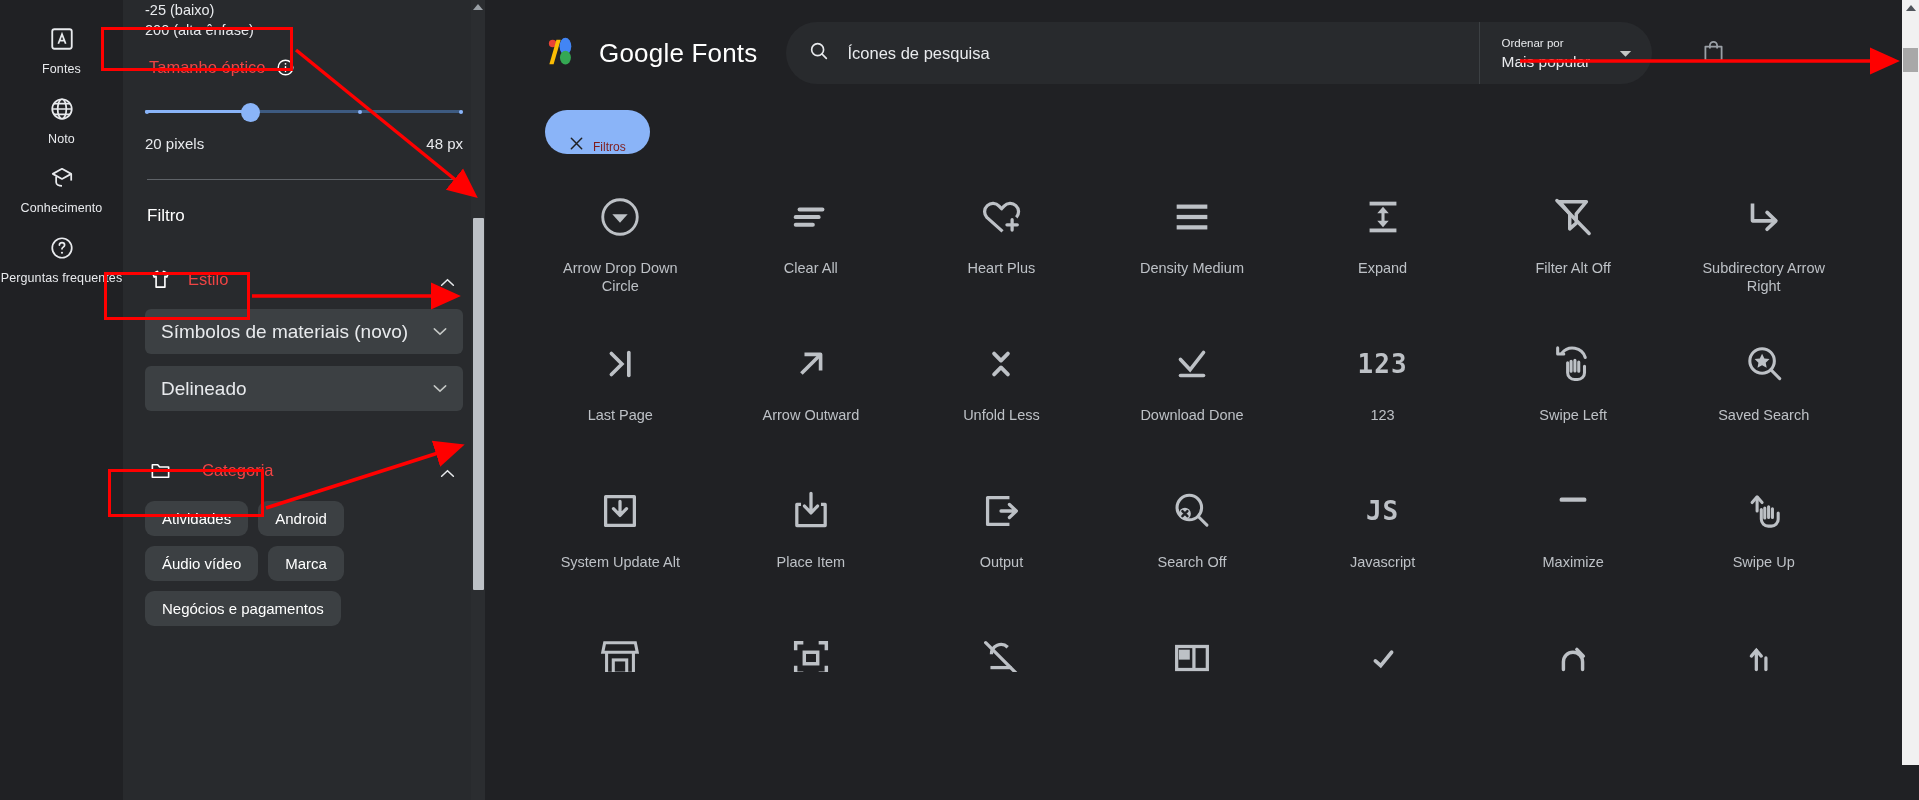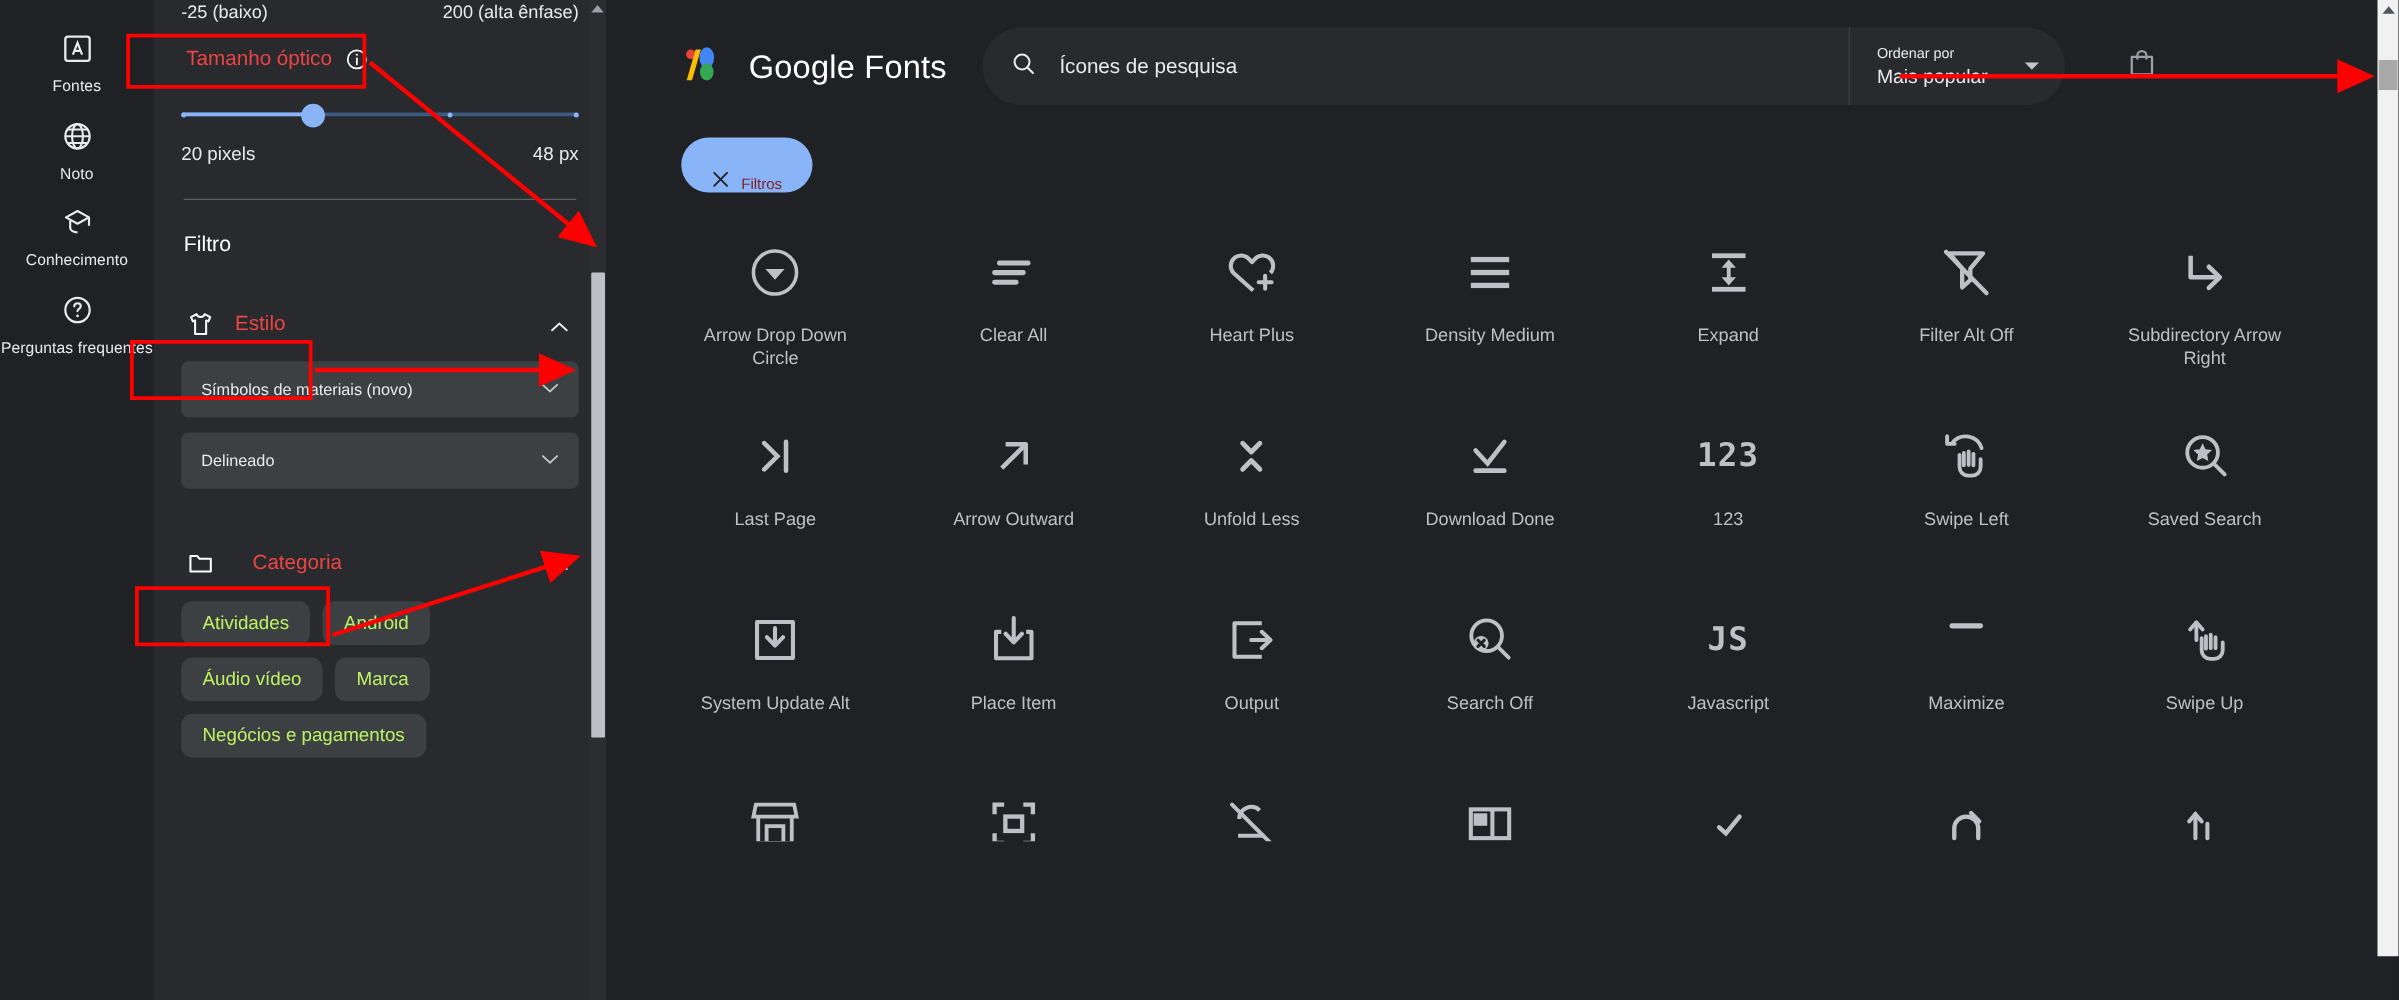--- a/index.html
+++ b/index.html
@@ -30,22 +30,22 @@
     margin-top: 6px; font-size: 12.5px; color: #e8eaed;
     text-align: center; line-height: 1.25; letter-spacing: .1px;
   }
 
   
   .panel {
     width: 362px; flex: 0 0 362px; height: 800px; background: #282a2d;
     position: relative; padding: 0 22px; overflow: hidden;
   }
   .axis-row {
-    display: flex; justify-content: space-between; padding-top: 0px;
-    font-size: 14.5px; color: #e8eaed; line-height: 20px;
+    display: flex; justify-content: center; padding-top: 0px;
+    font-size: 14.5px; color: #e8eaed; line-height: 20px; flex-direction: column;
   }
   .sec-title-wrap { position: relative; margin-top: 12px; }
   .sec-title {
     display: flex; align-items: center; gap: 10px;
     font-size: 16.5px; color: #ef4444; font-weight: 400;
     padding: 6px 4px;
   }
   .info-ico { width: 19px; height: 19px; flex: 0 0 19px; }
 
   .slider-wrap { margin-top: 18px; padding: 0 2px; position: relative; height: 22px; }
@@ -66,28 +66,28 @@
   .slider-labels {
     display: flex; justify-content: space-between; margin-top: 12px;
     font-size: 15px; color: #e8eaed;
   }
   .divider { height: 1px; background: #5f6368; margin: 27px 2px 0 2px; }
   .filtro-h { margin-top: 26px; font-size: 17px; color: #ffffff; padding-left: 2px; }
 
   .sel {
     margin-top: 12px; height: 45px; background: #3c4043; border-radius: 6px;
     display: flex; align-items: center; justify-content: space-between;
-    padding: 0 16px; font-size: 13px; color: #e8eaed; cursor: pointer;
+    padding: 0 16px; font-size: 19px; color: #e8eaed; cursor: pointer;
   }
   .chev { color: #c4c7c5; font-size: 11px; }
 
   .chips { display: flex; flex-wrap: wrap; gap: 10px; margin-top: 13px; }
   .chip {
     background: #3c4043; border-radius: 9px; padding: 9px 17px;
-    font-size: 15px; color: #bef264; cursor: pointer; white-space: nowrap;
+    font-size: 15px; color: #ffffff; cursor: pointer; white-space: nowrap;
   }
 
   
   .panel-scroll { position: absolute; right: 0; top: 0; width: 14px; height: 800px; background: #2b2d30; }
   .panel-scroll .up-arrow {
     position: absolute; top: 4px; left: 50%; transform: translateX(-50%);
     width: 0; height: 0; border-left: 5px solid transparent; border-right: 5px solid transparent;
     border-bottom: 6px solid #9aa0a6;
   }
   .panel-scroll .thumb {

